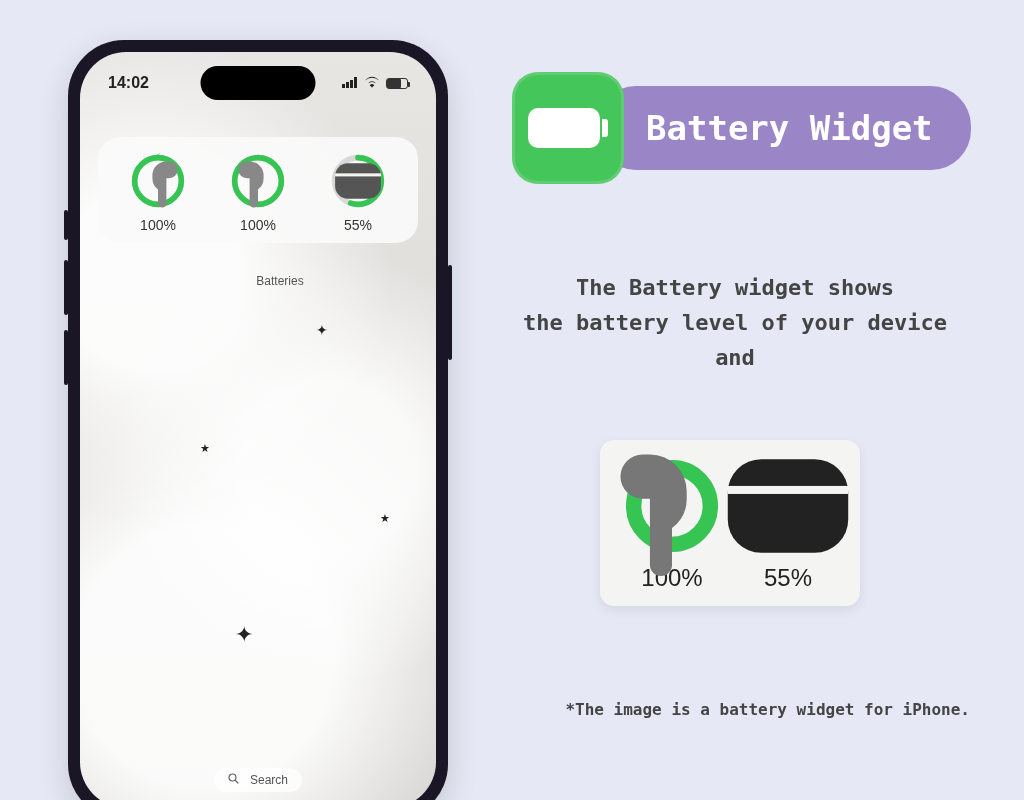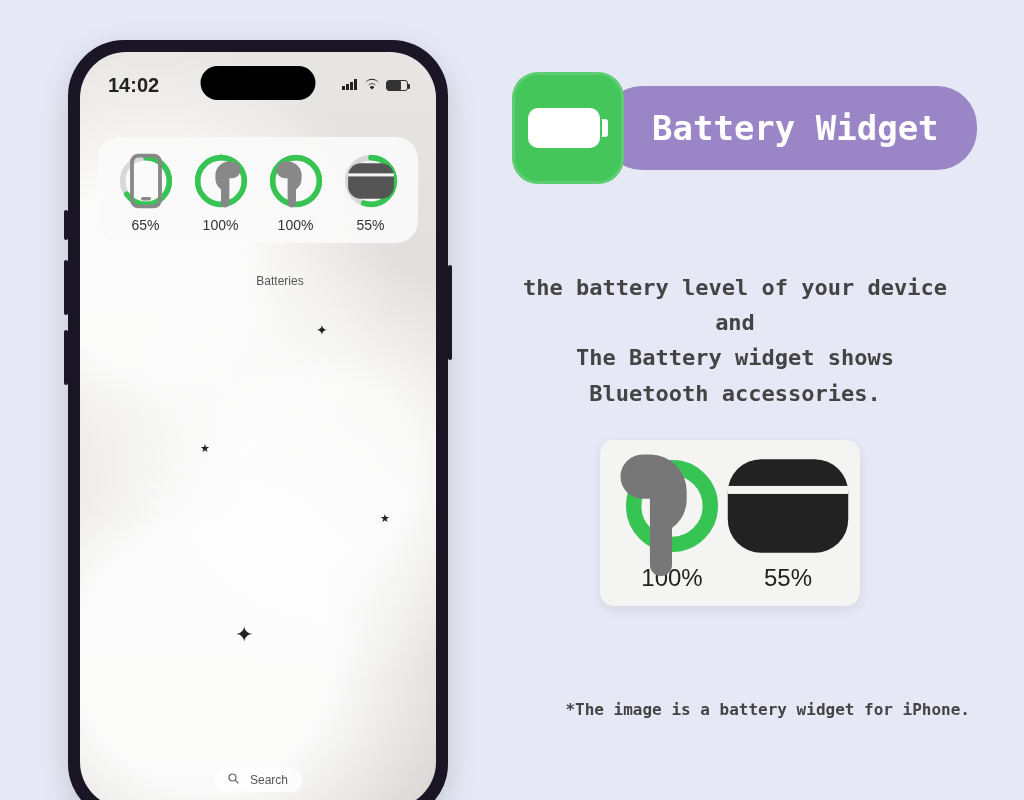--- a/index.html
+++ b/index.html
@@ -48,21 +48,21 @@
   .island {
     position: absolute;
     top: 14px; left: 50%; transform: translateX(-50%);
     width: 115px; height: 34px;
     background: #000; border-radius: 20px;
   }
   .status {
     position: absolute; top: 22px; left: 0; right: 0;
     display: flex; justify-content: space-between;
     padding: 0 28px;
-    font-size: 20px; font-weight: 600; color: #222;
+    font-size: 16px; font-weight: 600; color: #222;
   }
   .status-icons { display:flex; gap:6px; align-items:center; font-size:13px; }
   .batt-status {
     width: 22px; height: 11px; border: 1.2px solid #333; border-radius: 3px;
     position: relative;
   }
   .batt-status::after {
     content:""; position:absolute; right:-3px; top:3px; width:2px; height:5px;
     background:#333; border-radius:0 1px 1px 0;
   }
@@ -104,21 +104,21 @@
 
   .search-pill {
     position:absolute; bottom:16px; left:50%; transform:translateX(-50%);
     background:rgba(255,255,255,.75); padding:5px 14px; border-radius:16px;
     font-size:12px; color:#555; display:flex; gap:11px; align-items:center;
   }
 
   
   .title-row {
     position:absolute; top:72px; left:480px;
-    display:flex; align-items:center; gap:8px;padding-left:32px;
+    display:flex; align-items:center; gap:2px;padding-left:32px;
   }
   .app-icon {
     width:112px; height:112px; border-radius:26px;
     background:#44c65a;
     display:flex; align-items:center; justify-content:center;
     position:relative; z-index:2;
     box-shadow: inset 0 0 0 3px rgba(255,255,255,.15);
   }
   .app-icon .batt-body {
     width:72px; height:40px; border:4px solid #fff; border-radius:10px;
@@ -200,35 +200,20 @@
             </svg>
         </span>
         <span class="batt-status">
             <i></i>
           </span>
       </span>
     </div>
 
     <div class="widget-card">
 
-      <div class="w-item">
-        <div class="ring">
-          <svg viewBox="0 0 60 60">
-              <circle class="ring-bg" cx="30" cy="30" r="25"></circle>
-              <circle class="ring-fg" cx="30" cy="30" r="25" stroke-dasharray="157" stroke-dashoffset="55" stroke-linecap="round"></circle>
-            </svg>
-          <span class="ring-icon">
-            <svg width="14" height="22" viewBox="0 0 14 22">
-                <rect x="1.5" y="1" width="11" height="20" rx="2.5" fill="none" stroke="#888" stroke-width="1.5"></rect>
-                <rect x="5" y="17.3" width="4" height="1.4" rx="0.7" fill="#888"></rect>
-              </svg>
-          </span>
-        </div>
-        <div class="pct">65%</div>
-      </div>
 
       <div class="w-item">
         <div class="ring">
           <svg viewBox="0 0 60 60">
               <circle class="ring-bg" cx="30" cy="30" r="25"></circle>
               <circle class="ring-fg" cx="30" cy="30" r="25" stroke-dasharray="157" stroke-dashoffset="0" stroke-linecap="round"></circle>
             </svg>
           <span class="ring-bolt">⚡︎</span>
           <span class="ring-icon">
             <svg width="18" height="20" viewBox="0 0 18 20">
@@ -296,23 +281,22 @@
   <div class="app-icon">
     <div class="app-icon-inner">
       <div class="batt-body"></div>
       <div class="batt-tip"></div>
     </div>
   </div>
   <div class="title-pill">Battery Widget</div>
 </div>
 
 <div class="desc">
+  <div>The Battery widget shows</div>
   <div>the battery level of your device and</div>
-  <div>The Battery widget shows</div>
-  <div>Bluetooth accessories.</div>
 </div>
 
 <div class="zoom-card">
   <div class="w-item">
     <div class="ring">
       <svg viewBox="0 0 60 60">
           <circle class="ring-bg" cx="30" cy="30" r="25"></circle>
           <circle class="ring-fg" cx="30" cy="30" r="25" stroke-dasharray="157" stroke-dashoffset="0" stroke-linecap="round"></circle>
         </svg>
       <span class="ring-icon">

